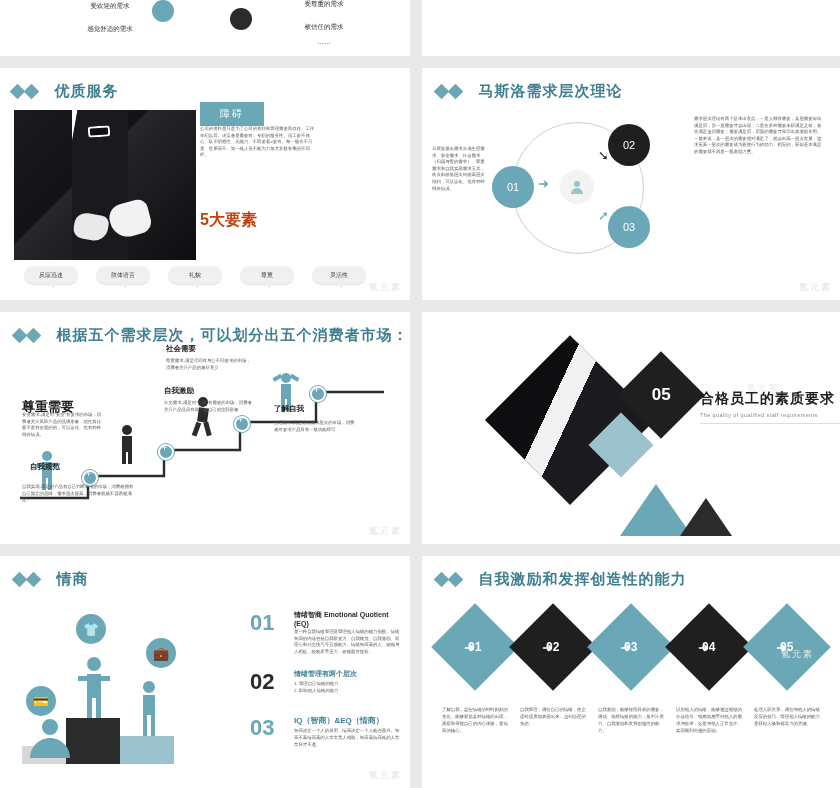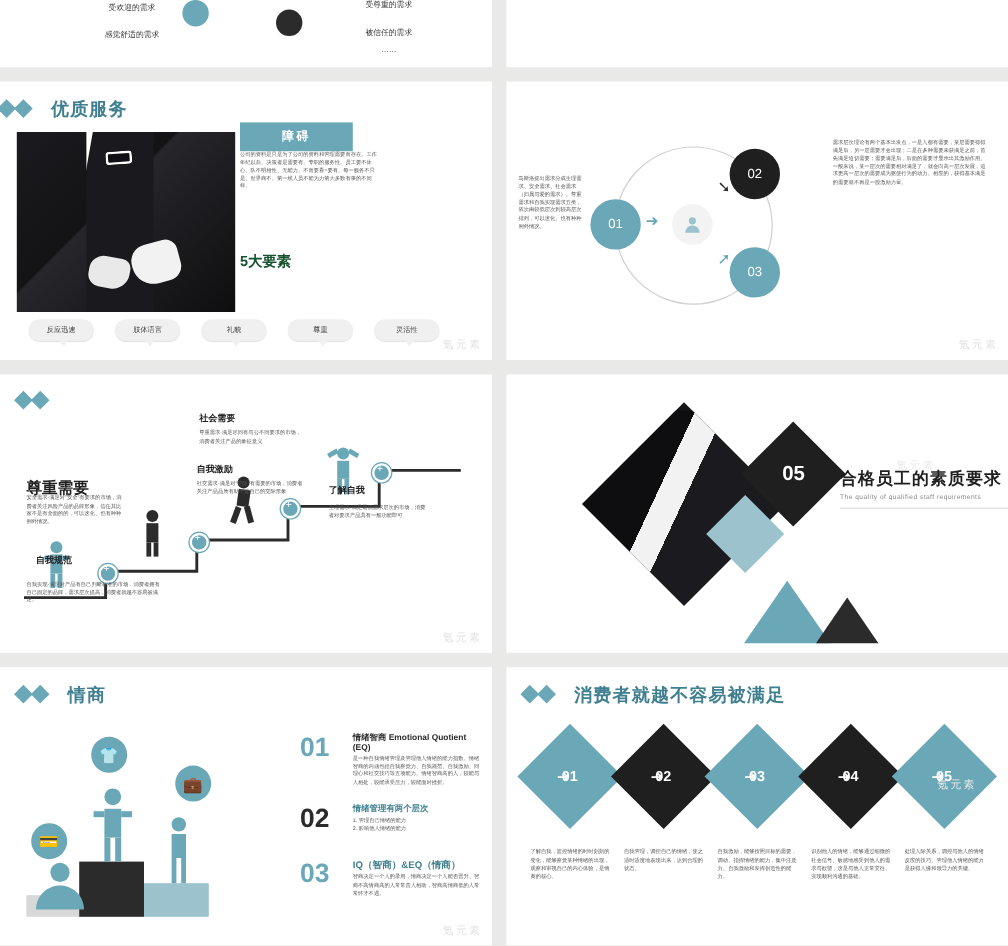--- a/index.html
+++ b/index.html
@@ -22,23 +22,23 @@
 
   
   #s3{left:0;top:68px;width:410px;height:232px;}
   #s4{left:422px;top:68px;width:418px;height:232px;}
   .suit{position:absolute;left:14px;top:42px;width:182px;height:150px;background:
      linear-gradient(135deg,#1b1b1f 0%,#131316 40%,#26262b 41%,#0e0e10 100%);}
   .suit:before{content:"";position:absolute;left:58px;top:0;width:56px;height:150px;background:linear-gradient(100deg,#fff 0 6%,#1a1a1e 7% 100%);}
   .suit:after{content:"";position:absolute;left:74px;top:16px;width:22px;height:11px;background:#101014;border-radius:3px;transform:rotate(-4deg);box-shadow:0 0 0 2px #fff inset;}
   .glove{position:absolute;left:96px;top:92px;width:40px;height:34px;background:#f2f2f2;border-radius:14px 10px 12px 18px;transform:rotate(-15deg);}
   .glove2{position:absolute;left:60px;top:104px;width:34px;height:26px;background:#e9e9e9;border-radius:12px 8px 14px 10px;transform:rotate(10deg);}
-  .obs{position:absolute;left:200px;top:34px;width:94px;background:#6aa7b7;color:#fff;font-size:10px;font-weight:bold;padding:5px 0;text-align:center;letter-spacing:2px;}
+  .obs{position:absolute;left:200px;top:34px;width:64px;background:#6aa7b7;color:#fff;font-size:10px;font-weight:normal;padding:5px 0;text-align:center;letter-spacing:2px;}
   .obsbody{position:absolute;left:200px;top:58px;width:118px;}
-  .fivekey{position:absolute;left:200px;top:142px;font-size:12px;font-weight:bold;color:#14532d;}
+  .fivekey{position:absolute;left:200px;top:142px;font-size:16px;font-weight:bold;color:#c2410c;}
   .pins{position:absolute;left:18px;top:198px;width:380px;height:30px;}
   .pin{position:absolute;width:54px;height:24px;}
   .pin .b{width:54px;height:18px;border-radius:9px;background:#f0f0f0;box-shadow:0 1px 1px rgba(0,0,0,.12);display:flex;align-items:center;justify-content:center;font-size:6px;color:#444;}
   .pin .t{position:absolute;left:24px;top:16px;width:0;height:0;border-left:5px solid transparent;border-right:5px solid transparent;border-top:7px solid #f0f0f0;}
 
   
   .mas{position:absolute;left:64px;top:40px;width:196px;height:150px;}
   .ring{position:absolute;left:26px;top:14px;width:130px;height:130px;border:1.5px solid #cfcfcf;border-radius:50%;}
   .b01{position:absolute;left:6px;top:58px;width:42px;height:42px;border-radius:50%;background:#6aa7b7;color:#fff;font-size:11px;display:flex;align-items:center;justify-content:center;}
   .b02{position:absolute;left:122px;top:16px;width:42px;height:42px;border-radius:50%;background:#1f1f1f;color:#fff;font-size:11px;display:flex;align-items:center;justify-content:center;}
@@ -105,21 +105,21 @@
       <div style="font-size:6.5px;color:#333;margin-top:14px;">被信任的需求</div>
       <div style="font-size:6.5px;color:#333;margin-top:6px;">……</div>
     </div>
   </div>
 
   <div class="slide" id="s2">
     
   </div>
 
   <div class="slide" id="s3">
-    <div style="position:absolute;left:0;top:14px;">
+    <div style="position:absolute;left:12px;top:14px;">
       <span class="dia-pair"><i class="dia"></i><i class="dia"></i></span>
       <span class="stitle">优质服务</span>
     </div>
 
     <div class="suit">
       <div class="glove2"></div>
       <div class="glove"></div>
     </div>
 
     <div class="obs">障碍</div>
@@ -145,20 +145,24 @@
         </div>
       <div class="pin" style="left:294px;">
           <div class="b">灵活性</div>
           <div class="t"></div>
         </div>
     </div>
     <div class="wm">氪元素</div>
   </div>
 
   <div class="slide" id="s4">
+    <div style="position:absolute;left:14px;top:14px;">
+      <span class="dia-pair"><i class="dia"></i><i class="dia"></i></span>
+      <span class="stitle">马斯洛需求层次理论</span>
+    </div>
 
     <div class="mas">
       <div class="ring"></div>
       <div class="ctr">
         <svg width="16" height="16" viewBox="0 0 16 16">
           <circle cx="8" cy="5" r="3" fill="#9cc3cd"></circle>
             <path d="M2 15c0-3.3 2.7-6 6-6s6 2.7 6 6z" fill="#9cc3cd"></path>
         </svg>
       </div>
       <div class="b01">01</div>
@@ -171,20 +175,21 @@
 
     <div class="tiny" style="position:absolute;left:10px;top:78px;width:54px;">马斯洛提出需求分成生理需求、安全需求、社会需求（归属与爱的需求）、尊重需求和自我实现需求五类，依次由较低层次到较高层次排列，可以这化、也有种种例外情况。</div>
     <div class="tiny" style="position:absolute;left:272px;top:48px;width:130px;white-space:pre-line;">需求层次理论有两个基本出发点，一是人都有需要，某层需要得得满足后，另一层需要才会出现；二是在多种需要未获满足之前，首先满足迫切需要；需要满足后，后面的需要才显示出其激励作用。
 一般来说，某一层次的需要相对满足了，就会向高一层次发展，追求更高一层次的需要成为驱使行为的动力。相应的，获得基本满足的需要就不再是一股激励力量。</div>
     <div class="wm">氪元素</div>
   </div>
 
   <div class="slide" id="s5">
     <div style="position:absolute;left:14px;top:14px;">
       <span class="dia-pair"><i class="dia"></i><i class="dia"></i></span>
+      <span class="stitle">根据五个需求层次，可以划分出五个消费者市场：</span>
     </div>
 
     <div class="stair">
       <svg width="370" height="140">
         <polyline points="2,126 70,126 70,104 146,104 146,78 222,78 222,50 298,50 298,20 366,20" fill="none" stroke="#2b2b2b" stroke-width="2.4"></polyline>
       </svg>
       <div class="node" style="left:64px;top:98px;"></div>
       <div class="node" style="left:140px;top:72px;"></div>
       <div class="node" style="left:216px;top:44px;"></div>
       <div class="node" style="left:292px;top:14px;"></div>
@@ -315,21 +320,21 @@
         <div class="h" style="color:#3f7f8f;font-size:8px;">IQ（智商）&amp;EQ（情商）</div>
         <div class="tiny">智商决定一个人的录用，情商决定一个人能否晋升。智商不高情商高的人常常贵人相助，智商高情商低的人常常怀才不遇。</div>
       </div>
     </div>
     <div class="wm">氪元素</div>
   </div>
 
   <div class="slide" id="s8">
     <div style="position:absolute;left:14px;top:14px;">
       <span class="dia-pair"><i class="dia"></i><i class="dia"></i></span>
-      <span class="stitle">消费者就越不容易被满足</span>
+      <span class="stitle">自我激励和发挥创造性的能力</span>
     </div>
 
     <div class="chev l" style="left:22px;">
         <span>01</span>
       </div>
     <div class="chev d" style="left:100px;">
         <span>02</span>
       </div>
     <div class="chev l" style="left:178px;">
         <span>03</span>

